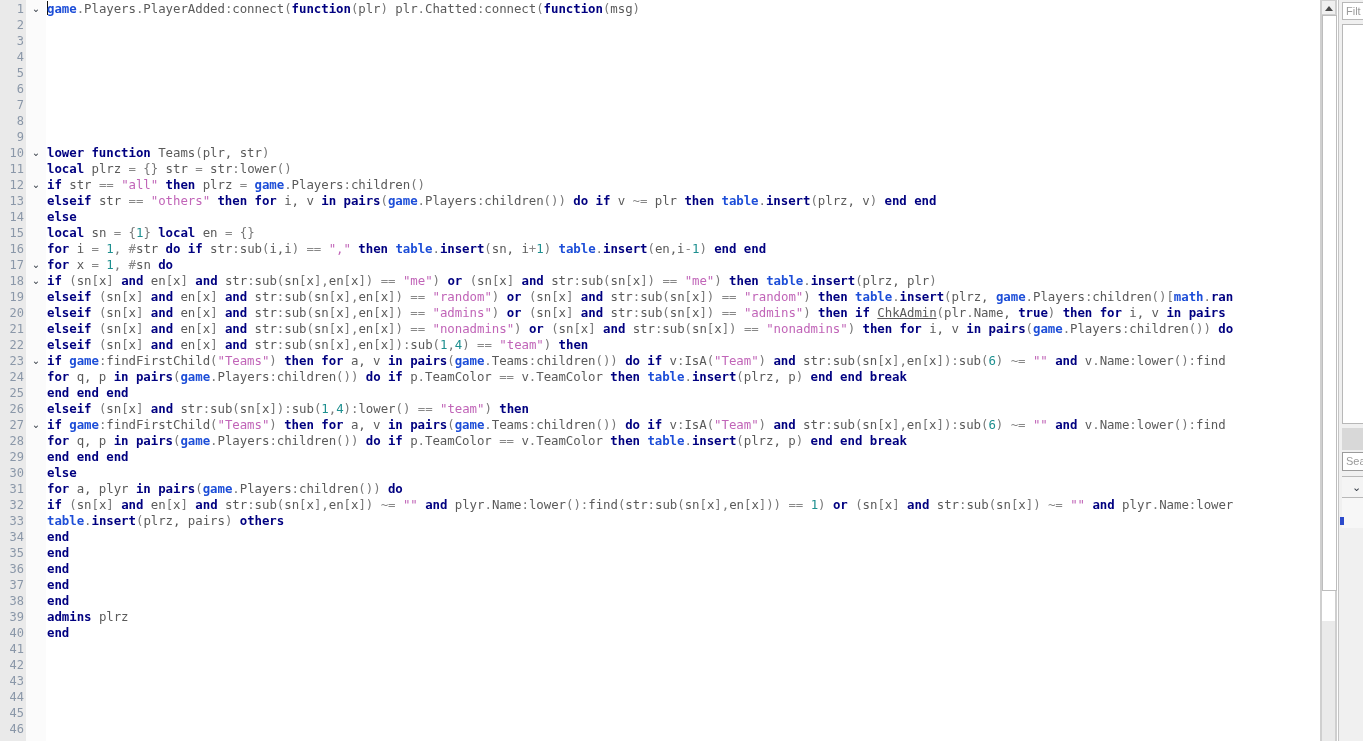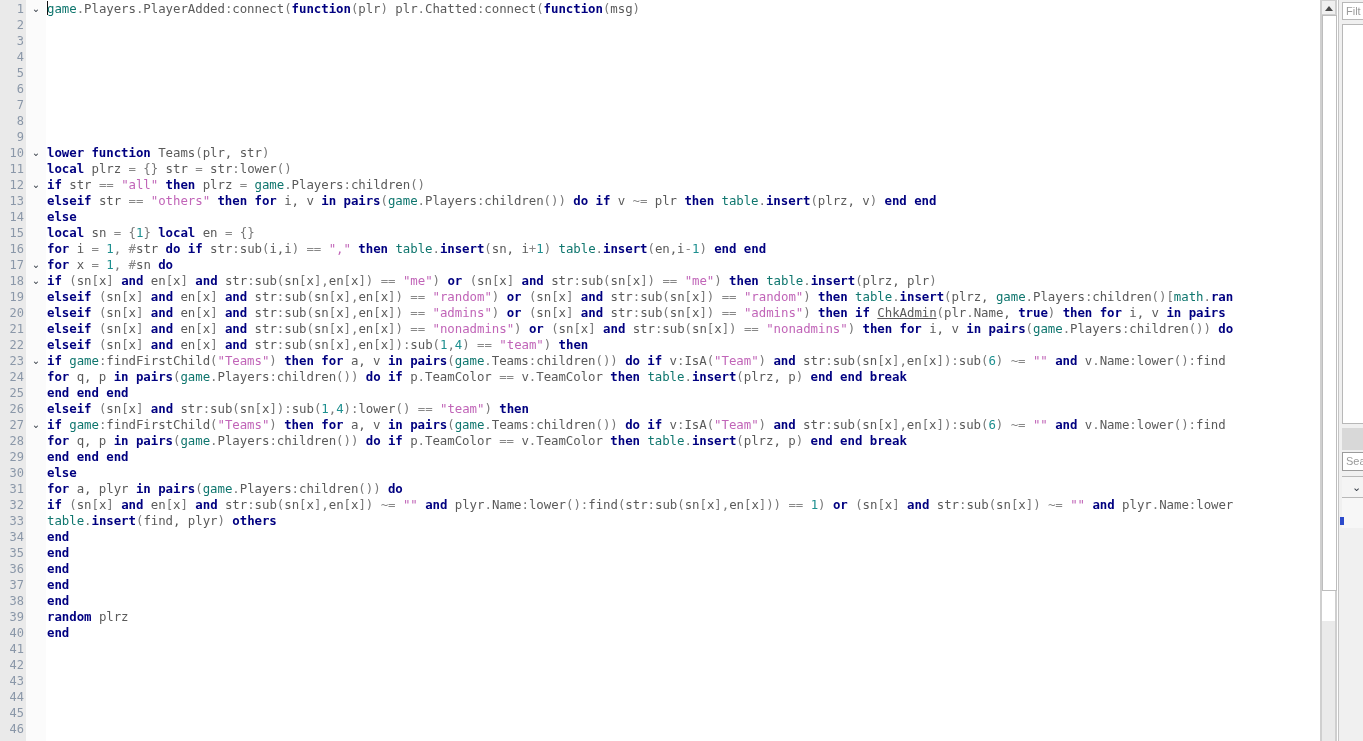--- a/index.html
+++ b/index.html
@@ -93,21 +93,21 @@
     position: absolute;
     left: 1px;
     width: 1px;
     height: 14px;
     background: #111;
   }
 
   
   .k  { color: #000080; font-weight: bold; }   
   .id { color: #5a5a5a; }                      
-  .g  { color: #0f766e; font-weight: normal; }   
+  .g  { color: #1d4ed8; font-weight: bold; }   
   .p  { color: #777777; }                      
   .s  { color: #c165b8; }                      
   .n  { color: #1d8f8f; }                      
   .o  { color: #888888; }                      
   .u  { color: #5a5a5a; text-decoration: underline; }  
 
   
   .vscroll {
     position: absolute;
     top: 0;
@@ -349,27 +349,27 @@
         <div class="code-line" style="top: 353px;"><span class="k">if</span><span class="id"> </span><span class="g">game</span><span class="p">:</span><span class="id">findFirstChild</span><span class="p">(</span><span class="s">"Teams"</span><span class="p">) </span><span class="k">then for</span><span class="id"> a, v </span><span class="k">in</span><span class="id"> </span><span class="k">pairs</span><span class="p">(</span><span class="g">game</span><span class="p">.</span><span class="id">Teams</span><span class="p">:</span><span class="id">children</span><span class="p">()) </span><span class="k">do if</span><span class="id"> v</span><span class="p">:</span><span class="id">IsA</span><span class="p">(</span><span class="s">"Team"</span><span class="p">) </span><span class="k">and</span><span class="id"> str</span><span class="p">:</span><span class="id">sub</span><span class="p">(</span><span class="id">sn</span><span class="p">[</span><span class="id">x</span><span class="p">],</span><span class="id">en</span><span class="p">[</span><span class="id">x</span><span class="p">])</span><span class="p">:</span><span class="id">sub</span><span class="p">(</span><span class="n">6</span><span class="p">) </span><span class="o">~= </span><span class="s">""</span><span class="id"> </span><span class="k">and</span><span class="id"> v</span><span class="p">.</span><span class="id">Name</span><span class="p">:</span><span class="id">lower</span><span class="p">()</span><span class="p">:</span><span class="id">find</span></div>
         <div class="code-line" style="top: 369px;"><span class="k">for</span><span class="id"> q, p </span><span class="k">in</span><span class="id"> </span><span class="k">pairs</span><span class="p">(</span><span class="g">game</span><span class="p">.</span><span class="id">Players</span><span class="p">:</span><span class="id">children</span><span class="p">()) </span><span class="k">do if</span><span class="id"> p</span><span class="p">.</span><span class="id">TeamColor </span><span class="o">== </span><span class="id">v</span><span class="p">.</span><span class="id">TeamColor </span><span class="k">then</span><span class="id"> </span><span class="g">table</span><span class="p">.</span><span class="k">insert</span><span class="p">(</span><span class="id">plrz, p</span><span class="p">) </span><span class="k">end end break</span></div>
         <div class="code-line" style="top: 385px;"><span class="k">end end end</span></div>
         <div class="code-line" style="top: 401px;"><span class="k">elseif</span><span class="id"> </span><span class="p">(</span><span class="id">sn</span><span class="p">[</span><span class="id">x</span><span class="p">] </span><span class="k">and</span><span class="id"> str</span><span class="p">:</span><span class="id">sub</span><span class="p">(</span><span class="id">sn</span><span class="p">[</span><span class="id">x</span><span class="p">])</span><span class="p">:</span><span class="id">sub</span><span class="p">(</span><span class="n">1</span><span class="p">,</span><span class="n">4</span><span class="p">)</span><span class="p">:</span><span class="id">lower</span><span class="p">() </span><span class="o">== </span><span class="s">"team"</span><span class="p">) </span><span class="k">then</span></div>
         <div class="code-line" style="top: 417px;"><span class="k">if</span><span class="id"> </span><span class="g">game</span><span class="p">:</span><span class="id">findFirstChild</span><span class="p">(</span><span class="s">"Teams"</span><span class="p">) </span><span class="k">then for</span><span class="id"> a, v </span><span class="k">in</span><span class="id"> </span><span class="k">pairs</span><span class="p">(</span><span class="g">game</span><span class="p">.</span><span class="id">Teams</span><span class="p">:</span><span class="id">children</span><span class="p">()) </span><span class="k">do if</span><span class="id"> v</span><span class="p">:</span><span class="id">IsA</span><span class="p">(</span><span class="s">"Team"</span><span class="p">) </span><span class="k">and</span><span class="id"> str</span><span class="p">:</span><span class="id">sub</span><span class="p">(</span><span class="id">sn</span><span class="p">[</span><span class="id">x</span><span class="p">],</span><span class="id">en</span><span class="p">[</span><span class="id">x</span><span class="p">])</span><span class="p">:</span><span class="id">sub</span><span class="p">(</span><span class="n">6</span><span class="p">) </span><span class="o">~= </span><span class="s">""</span><span class="id"> </span><span class="k">and</span><span class="id"> v</span><span class="p">.</span><span class="id">Name</span><span class="p">:</span><span class="id">lower</span><span class="p">()</span><span class="p">:</span><span class="id">find</span></div>
         <div class="code-line" style="top: 433px;"><span class="k">for</span><span class="id"> q, p </span><span class="k">in</span><span class="id"> </span><span class="k">pairs</span><span class="p">(</span><span class="g">game</span><span class="p">.</span><span class="id">Players</span><span class="p">:</span><span class="id">children</span><span class="p">()) </span><span class="k">do if</span><span class="id"> p</span><span class="p">.</span><span class="id">TeamColor </span><span class="o">== </span><span class="id">v</span><span class="p">.</span><span class="id">TeamColor </span><span class="k">then</span><span class="id"> </span><span class="g">table</span><span class="p">.</span><span class="k">insert</span><span class="p">(</span><span class="id">plrz, p</span><span class="p">) </span><span class="k">end end break</span></div>
         <div class="code-line" style="top: 449px;"><span class="k">end end end</span></div>
         <div class="code-line" style="top: 465px;"><span class="k">else</span></div>
         <div class="code-line" style="top: 481px;"><span class="k">for</span><span class="id"> a, plyr </span><span class="k">in</span><span class="id"> </span><span class="k">pairs</span><span class="p">(</span><span class="g">game</span><span class="p">.</span><span class="id">Players</span><span class="p">:</span><span class="id">children</span><span class="p">()) </span><span class="k">do</span></div>
         <div class="code-line" style="top: 497px;"><span class="k">if</span><span class="id"> </span><span class="p">(</span><span class="id">sn</span><span class="p">[</span><span class="id">x</span><span class="p">] </span><span class="k">and</span><span class="id"> en</span><span class="p">[</span><span class="id">x</span><span class="p">] </span><span class="k">and</span><span class="id"> str</span><span class="p">:</span><span class="id">sub</span><span class="p">(</span><span class="id">sn</span><span class="p">[</span><span class="id">x</span><span class="p">],</span><span class="id">en</span><span class="p">[</span><span class="id">x</span><span class="p">]) </span><span class="o">~= </span><span class="s">""</span><span class="id"> </span><span class="k">and</span><span class="id"> plyr</span><span class="p">.</span><span class="id">Name</span><span class="p">:</span><span class="id">lower</span><span class="p">()</span><span class="p">:</span><span class="id">find</span><span class="p">(</span><span class="id">str</span><span class="p">:</span><span class="id">sub</span><span class="p">(</span><span class="id">sn</span><span class="p">[</span><span class="id">x</span><span class="p">],</span><span class="id">en</span><span class="p">[</span><span class="id">x</span><span class="p">])) </span><span class="o">== </span><span class="n">1</span><span class="p">) </span><span class="k">or</span><span class="id"> </span><span class="p">(</span><span class="id">sn</span><span class="p">[</span><span class="id">x</span><span class="p">] </span><span class="k">and</span><span class="id"> str</span><span class="p">:</span><span class="id">sub</span><span class="p">(</span><span class="id">sn</span><span class="p">[</span><span class="id">x</span><span class="p">]) </span><span class="o">~= </span><span class="s">""</span><span class="id"> </span><span class="k">and</span><span class="id"> plyr</span><span class="p">.</span><span class="id">Name</span><span class="p">:</span><span class="id">lower</span></div>
-        <div class="code-line" style="top: 513px;"><span class="g">table</span><span class="p">.</span><span class="k">insert</span><span class="p">(</span><span class="id">find, plyr</span><span class="p">) </span><span class="k">others</span></div>
+        <div class="code-line" style="top: 513px;"><span class="g">table</span><span class="p">.</span><span class="k">insert</span><span class="p">(</span><span class="id">plrz, pairs</span><span class="p">) </span><span class="k">others</span></div>
         <div class="code-line" style="top: 529px;"><span class="k">end</span></div>
         <div class="code-line" style="top: 545px;"><span class="k">end</span></div>
         <div class="code-line" style="top: 561px;"><span class="k">end</span></div>
         <div class="code-line" style="top: 577px;"><span class="k">end</span></div>
         <div class="code-line" style="top: 593px;"><span class="k">end</span></div>
-        <div class="code-line" style="top: 609px;"><span class="k">random</span><span class="id"> plrz</span></div>
+        <div class="code-line" style="top: 609px;"><span class="k">admins</span><span class="id"> plrz</span></div>
         <div class="code-line" style="top: 625px;"><span class="k">end</span></div>
         <div class="code-line" style="top: 641px;"></div>
         <div class="code-line" style="top: 657px;"></div>
         <div class="code-line" style="top: 673px;"></div>
         <div class="code-line" style="top: 689px;"></div>
         <div class="code-line" style="top: 705px;"></div>
         <div class="code-line" style="top: 721px;"></div>
       </div>
   </div>
 

